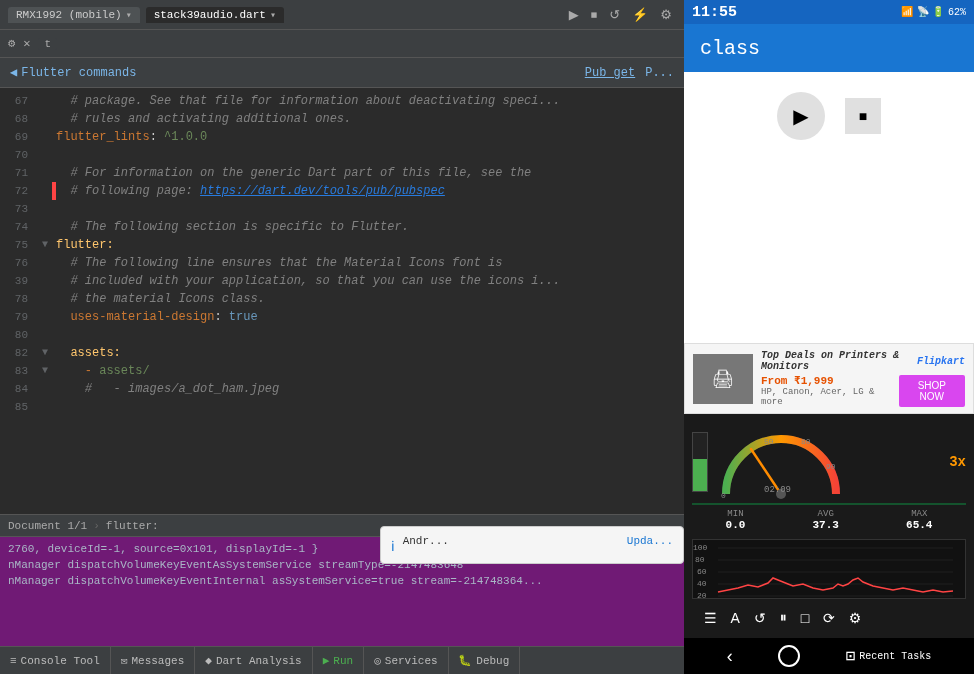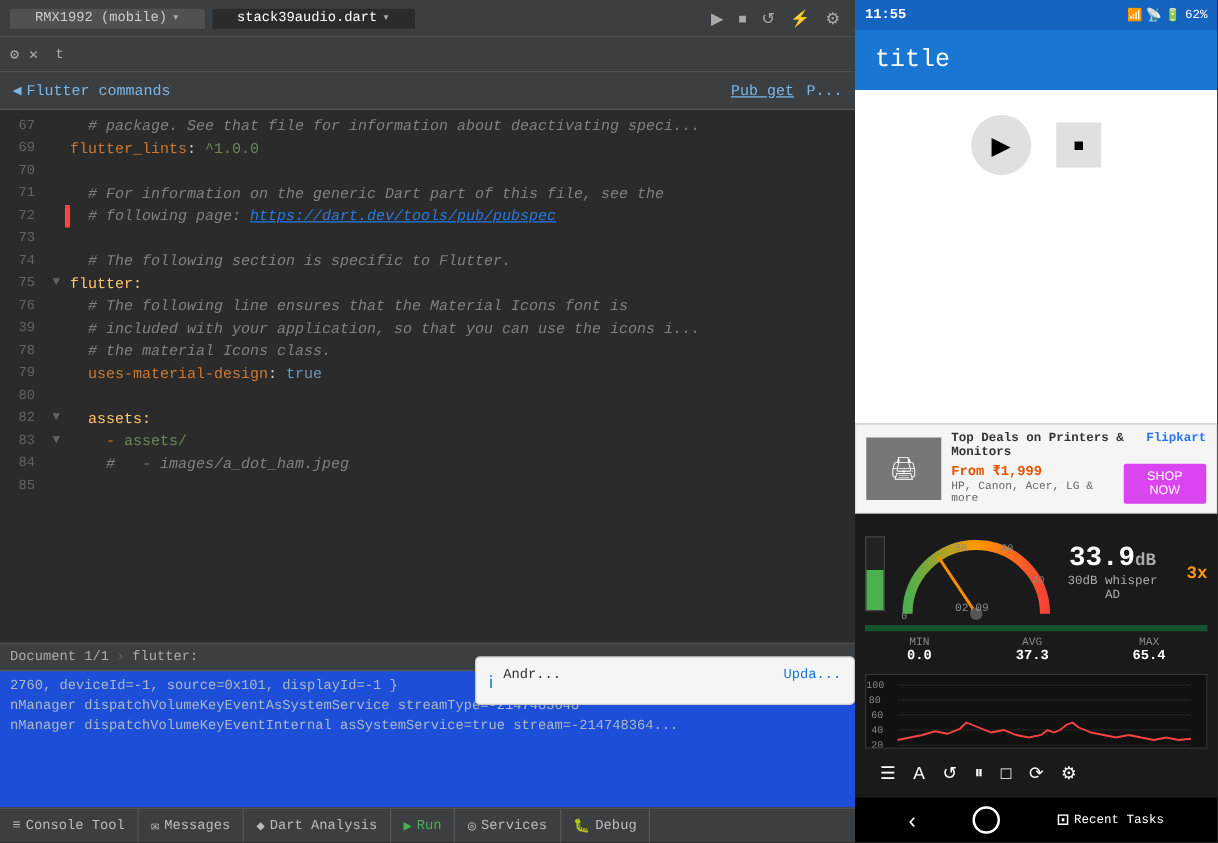--- a/index.html
+++ b/index.html
@@ -3,21 +3,21 @@
   <meta charset="utf-8">
   <style>
     * { margin: 0; padding: 0; box-sizing: border-box; }
     body { width: 974px; height: 674px; overflow: hidden; font-family: 'Consolas', 'Courier New', monospace; background: #2b2b2b; display: flex; }
 
     
     .ide-panel { width: 684px; height: 674px; background: #2b2b2b; display: flex; flex-direction: column; position: relative; }
 
     
     .top-bar { height: 30px; background: #3c3f41; display: flex; align-items: center; padding: 0 8px; gap: 6px; border-bottom: 1px solid #555; }
-    .top-bar-tab { background: #4e5254; color: #ccc; font-size: 11px; padding: 2px 20px; border-radius: 3px 3px 0 0; display: flex; align-items: center; gap: 4px; }
+    .top-bar-tab { background: #4e5254; color: #ccc; font-size: 11px; padding: 2px 8px; border-radius: 3px 3px 0 0; display: flex; align-items: center; gap: 4px; }
     .top-bar-tab.active { background: #2b2b2b; color: #fff; }
     .tab-close { color: #aaa; font-size: 10px; cursor: pointer; }
     .top-bar-actions { margin-left: auto; display: flex; gap: 4px; }
     .action-btn { background: none; border: none; color: #aaa; font-size: 13px; cursor: pointer; padding: 2px 4px; }
 
     
     .settings-bar { height: 28px; background: #3c3f41; display: flex; align-items: center; padding: 0 8px; gap: 8px; border-bottom: 1px solid #555; }
     .settings-icon { color: #aaa; font-size: 12px; cursor: pointer; }
     .flutter-commands-panel { background: #3c3f41; border-bottom: 1px solid #555; height: 30px; display: flex; align-items: center; padding: 0 10px; justify-content: space-between; }
     .flutter-commands-label { color: #7bb6e8; font-size: 12px; display: flex; align-items: center; gap: 4px; }
@@ -31,21 +31,21 @@
     .line-content { flex: 1; padding-left: 4px; white-space: pre; }
     .c-comment { color: #808080; font-style: italic; }
     .c-key { color: #cc7832; }
     .c-value { color: #6a8759; }
     .c-link { color: #287bde; text-decoration: underline; cursor: pointer; }
     .c-bool { color: #6897bb; }
     .c-section { color: #ffc66d; }
     .c-dash { color: #cc7832; }
 
     
-    .bottom-console { height: 110px; background: #1d4ed8; border-top: 1px solid #555; }
+    .bottom-console { height: 110px; background: #701a75; border-top: 1px solid #555; }
     .console-content { padding: 4px 8px; font-size: 11px; color: #a9b7c6; overflow: hidden; height: 80px; }
     .console-line { line-height: 16px; white-space: nowrap; overflow: hidden; text-overflow: ellipsis; }
 
     
     .android-popup { position: absolute; bottom: 110px; right: 0; left: 380px; background: #f5f5f5; border: 1px solid #ccc; border-radius: 4px; padding: 8px 10px; font-size: 11px; display: flex; align-items: flex-start; gap: 8px; z-index: 10; }
     .android-popup-icon { color: #1976d2; font-size: 14px; margin-top: 1px; }
     .android-popup-text { flex: 1; color: #333; }
     .android-popup-update { color: #1976d2; font-size: 11px; cursor: pointer; }
 
     
@@ -53,21 +53,21 @@
     .toolbar-item { height: 28px; display: flex; align-items: center; padding: 0 10px; font-size: 11px; color: #bbb; cursor: pointer; gap: 4px; border-right: 1px solid #555; white-space: nowrap; }
     .toolbar-item .t-icon { font-size: 11px; }
     .run-btn { color: #4caf50; }
     .services-btn { color: #bbb; }
 
     
     .phone-panel { width: 290px; height: 674px; background: #1a1a2e; display: flex; flex-direction: column; overflow: hidden; }
 
     
     .phone-status { height: 24px; background: #1565c0; display: flex; align-items: center; padding: 0 8px; justify-content: space-between; }
-    .phone-time { color: #fff; font-size: 11px; font-weight: bold; }
+    .phone-time { color: #fff; font-size: 15px; font-weight: bold; }
     .phone-icons { display: flex; align-items: center; gap: 3px; }
     .phone-icon { color: #fff; font-size: 10px; }
 
     
     .app-title-bar { height: 48px; background: #1976d2; display: flex; align-items: center; padding: 0 16px; }
     .app-title { color: #fff; font-size: 20px; font-weight: 500; }
 
     
     .app-content { flex: 1; background: #fff; display: flex; flex-direction: column; align-items: center; justify-content: flex-start; padding-top: 60px; }
     .media-controls { display: flex; align-items: center; gap: 20px; margin-bottom: 20px; }
@@ -78,21 +78,21 @@
     .ad-banner { width: 290px; background: #f5f5f5; border: 1px solid #ddd; padding: 6px 8px; display: flex; align-items: center; gap: 8px; }
     .ad-thumb { width: 60px; height: 50px; background: #555; flex-shrink: 0; overflow: hidden; }
     .ad-text { flex: 1; font-size: 10px; color: #333; }
     .ad-text .ad-title { font-weight: bold; color: #e65100; font-size: 11px; }
     .ad-brand { font-size: 9px; color: #666; }
     .shop-btn { background: #d946ef; color: #fff; border: none; font-size: 10px; padding: 5px 6px; cursor: pointer; border-radius: 2px; }
     .flipkart-logo { font-size: 10px; color: #2874f0; font-weight: bold; }
 
     
     .sound-meter { width: 290px; background: #1a1a1a; padding: 6px 8px; }
-    .stats-row { display: flex; justify-content: space-around; padding: 4px 0; border-top: 5px solid #14532d; }
+    .stats-row { display: flex; justify-content: space-around; padding: 4px 0; border-top: 2px solid #14532d; }
     .stat-item { text-align: center; }
     .stat-label { color: #888; font-size: 9px; }
     .stat-value { color: #fff; font-size: 11px; font-weight: bold; }
     .chart-area { background: #111; border: 1px solid #333; margin: 4px 0; height: 60px; position: relative; overflow: hidden; }
 
     
     .phone-controls-row { display: flex; align-items: center; padding: 4px 8px; background: #1a1a1a; gap: 6px; }
     .ctrl-btn { background: none; border: none; color: #fff; font-size: 14px; cursor: pointer; padding: 2px 4px; }
 
     
@@ -142,20 +142,25 @@
   </div>
 
   <div class="code-editor" style="position:relative;">
 
     <div class="code-line">
       <span class="line-num">67</span>
       <span class="line-fold"></span>
       <span class="line-content c-comment">  # package. See <em style="font-style:italic;">that file for information about deactivating speci...</em></span>
     </div>
 
+    <div class="code-line">
+      <span class="line-num">68</span>
+      <span class="line-fold"></span>
+      <span class="line-content c-comment">  # rules and activating additional ones.</span>
+    </div>
 
     <div class="code-line">
       <span class="line-num">69</span>
       <span class="line-fold"></span>
       <span class="line-content"><span class="c-key">flutter_lints</span><span style="color:#ccc;">: </span><span class="c-value">^1.0.0</span></span>
     </div>
 
     <div class="code-line">
       <span class="line-num">70</span>
       <span class="line-fold"></span>
@@ -305,36 +310,36 @@
     <span class="phone-time">11:55</span>
     <div class="phone-icons">
       <span class="phone-icon">📶</span>
       <span class="phone-icon">📡</span>
       <span class="phone-icon">🔋</span>
       <span style="color:#fff; font-size:10px;">62%</span>
     </div>
   </div>
 
   <div class="app-title-bar">
-    <span class="app-title">title</span>
+    <span class="app-title">class</span>
   </div>
 
   <div class="app-content" style="height:90px; padding-top:20px;">
     <div class="media-controls">
       <button class="play-btn">▶</button>
       <button class="stop-btn">■</button>
     </div>
   </div>
 
   <div class="ad-banner">
     <div class="ad-thumb" style="background:#777; display:flex; align-items:center; justify-content:center;">
       <span style="color:#fff; font-size:18px;">🖨</span>
     </div>
     <div class="ad-text">
-      <div style="display:flex; justify-content:space-between; margin-bottom:2px;">
+      <div style="display:flex; justify-content:space-between; align-items:center; margin-bottom:2px;font-style:italic;">
         <span style="font-size:10px; font-weight:bold; color:#333;">Top Deals on Printers &amp; Monitors</span>
         <span class="flipkart-logo">Flipkart</span>
       </div>
       <div style="display:flex; justify-content:space-between; align-items:center;">
         <div>
           <div class="ad-title">From ₹1,999</div>
           <div class="ad-brand">HP, Canon, Acer, LG &amp; more</div>
         </div>
         <button class="shop-btn">SHOP NOW</button>
       </div>
@@ -366,27 +371,20 @@
         <text x="48" y="20" fill="#888" font-size="8">50</text>
         <text x="85" y="20" fill="#888" font-size="8">80</text>
         <text x="110" y="45" fill="#888" font-size="8">90</text>
 
         <line x1="65" y1="70" x2="35" y2="25" stroke="#ff8c00" stroke-width="2.5" stroke-linecap="round"></line>
         <circle cx="65" cy="70" r="5" fill="#555"></circle>
 
         <text x="48" y="68" fill="#888" font-size="9">02:09</text>
       </svg>
 
-      <div style="text-align:center;">
-        <div style="font-size:22px; font-weight:bold; color:#fff; line-height:1;">
-          <span>33.9</span><span style="font-size:14px; color:#aaa;">dB</span>
-        </div>
-        <div style="font-size:10px; color:#aaa; margin-top:2px;">30dB  whisper</div>
-        <div style="font-size:10px; color:#aaa;">AD</div>
-      </div>
       <div style="color:#ff9800; font-size:14px; font-weight:bold; margin-left:auto;">3x</div>
     </div>
 
     <div class="stats-row">
       <div class="stat-item">
         <div class="stat-label">MIN</div>
         <div class="stat-value">0.0</div>
       </div>
       <div class="stat-item">
         <div class="stat-label">AVG</div>

